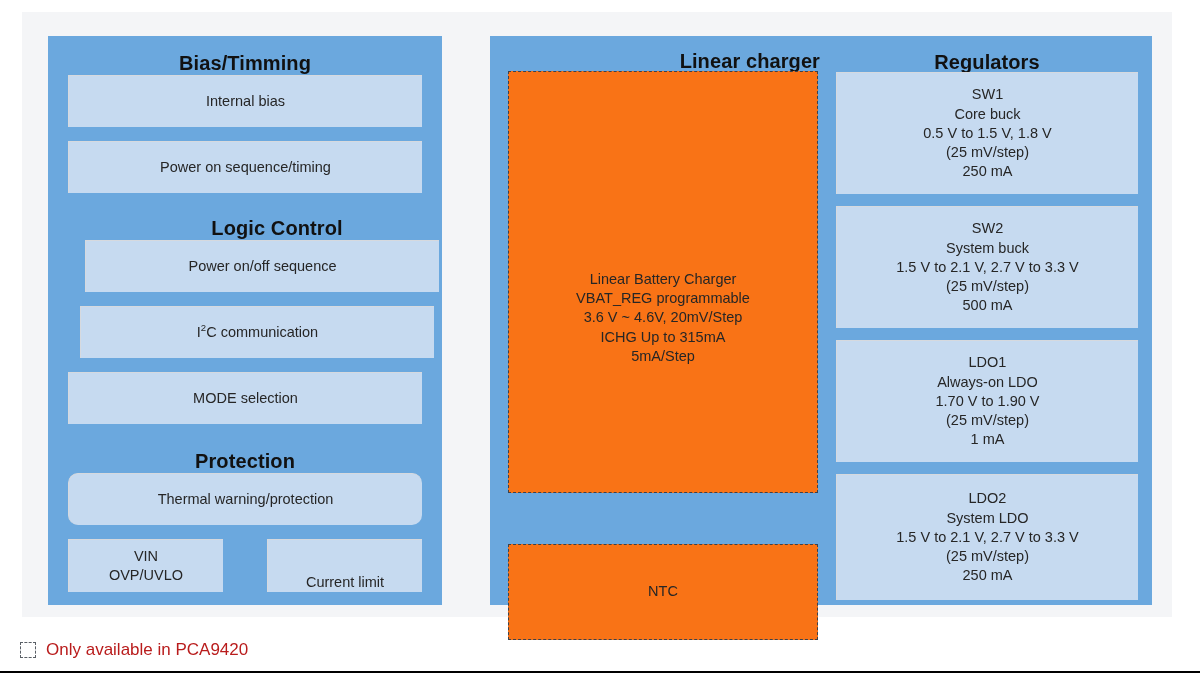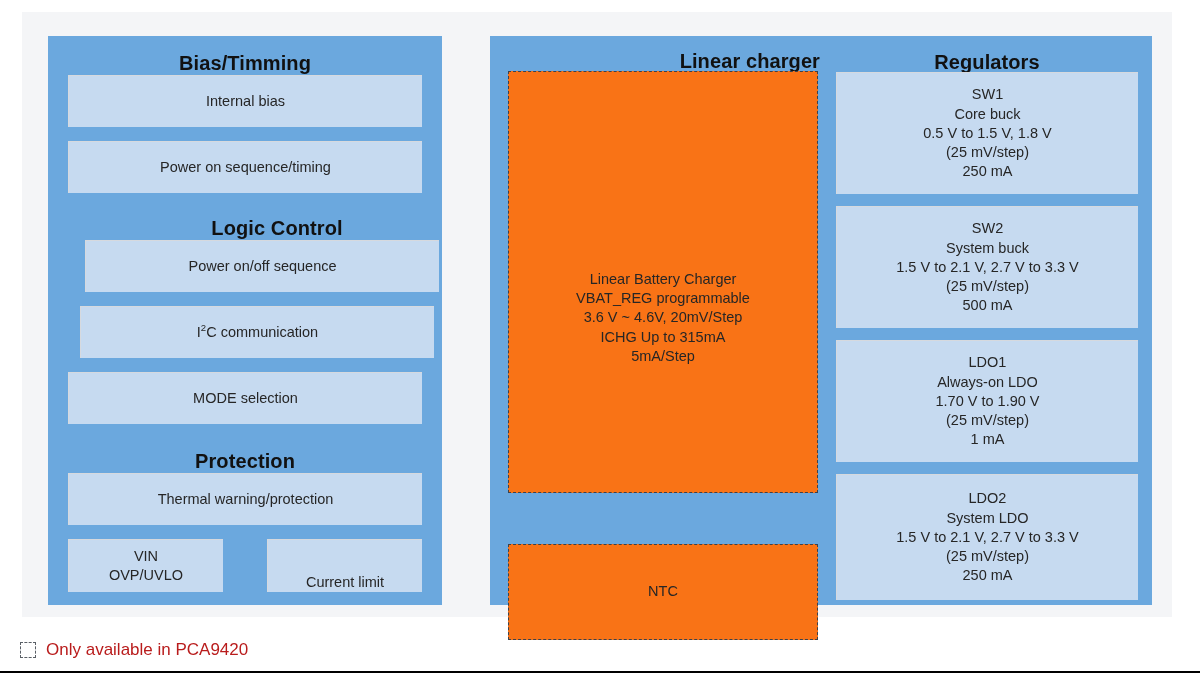--- a/index.html
+++ b/index.html
@@ -133,21 +133,21 @@
     </div>
     <div class="block" style="left:20px; top:170px; width:354px; height:52px;">
       <div class="lines">
         <div>MODE selection</div>
       </div>
     </div>
   </div>
 
   <div class="panel" style="left:26px; top:422px; width:394px; height:171px;">
     <div class="panel-title" style="position:absolute; left:0; top:17px; width:100%;">Protection</div>
-    <div class="block" style="left:20px; top:39px; width:354px; height:52px;">
+    <div class="block" style="left:20px; top:39px; width:354px; height:52px;border-radius:10px;">
       <div class="lines">
         <div>Thermal warning/protection</div>
       </div>
     </div>
     <div class="block" style="left:20px; top:105px; width:155px; height:53px;">
       <div class="lines">
         <div>VIN</div>
         <div>OVP/UVLO</div>
       </div>
     </div>

